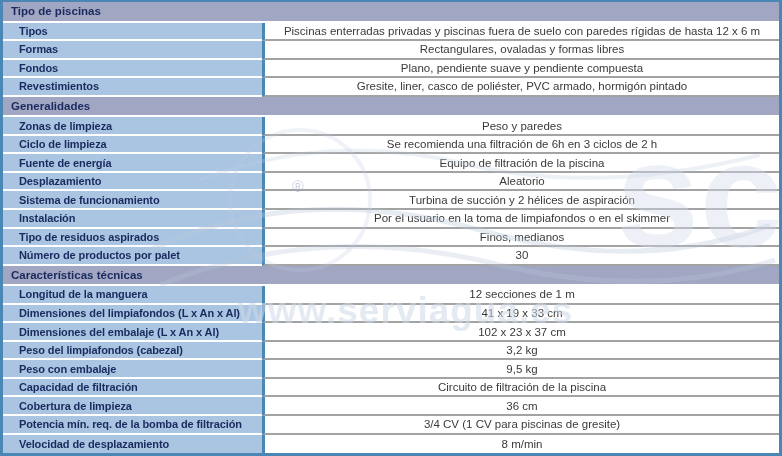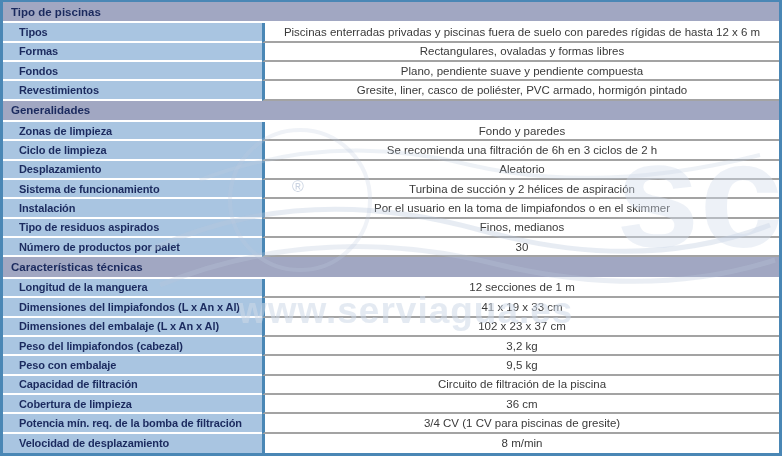--- a/index.html
+++ b/index.html
@@ -139,25 +139,29 @@
       </div>
       <div class="row">
         <div class="cell label">Revestimientos</div>
         <div class="cell value">Gresite, liner, casco de poliéster, PVC armado, hormigón pintado</div>
       </div>
       <div class="section-header">
         <span>Generalidades</span>
       </div>
       <div class="row">
         <div class="cell label">Zonas de limpieza</div>
-        <div class="cell value">Fondo y paredes</div>
+        <div class="cell value">Peso y paredes</div>
       </div>
       <div class="row">
         <div class="cell label">Ciclo de limpieza</div>
         <div class="cell value">Se recomienda una filtración de 6h en 3 ciclos de 2 h</div>
+      </div>
+      <div class="row">
+        <div class="cell label">Fuente de energía</div>
+        <div class="cell value">Equipo de filtración de la piscina</div>
       </div>
       <div class="row">
         <div class="cell label">Desplazamiento</div>
         <div class="cell value">Aleatorio</div>
       </div>
       <div class="row">
         <div class="cell label">Sistema de funcionamiento</div>
         <div class="cell value">Turbina de succión y 2 hélices de aspiración</div>
       </div>
       <div class="row">

